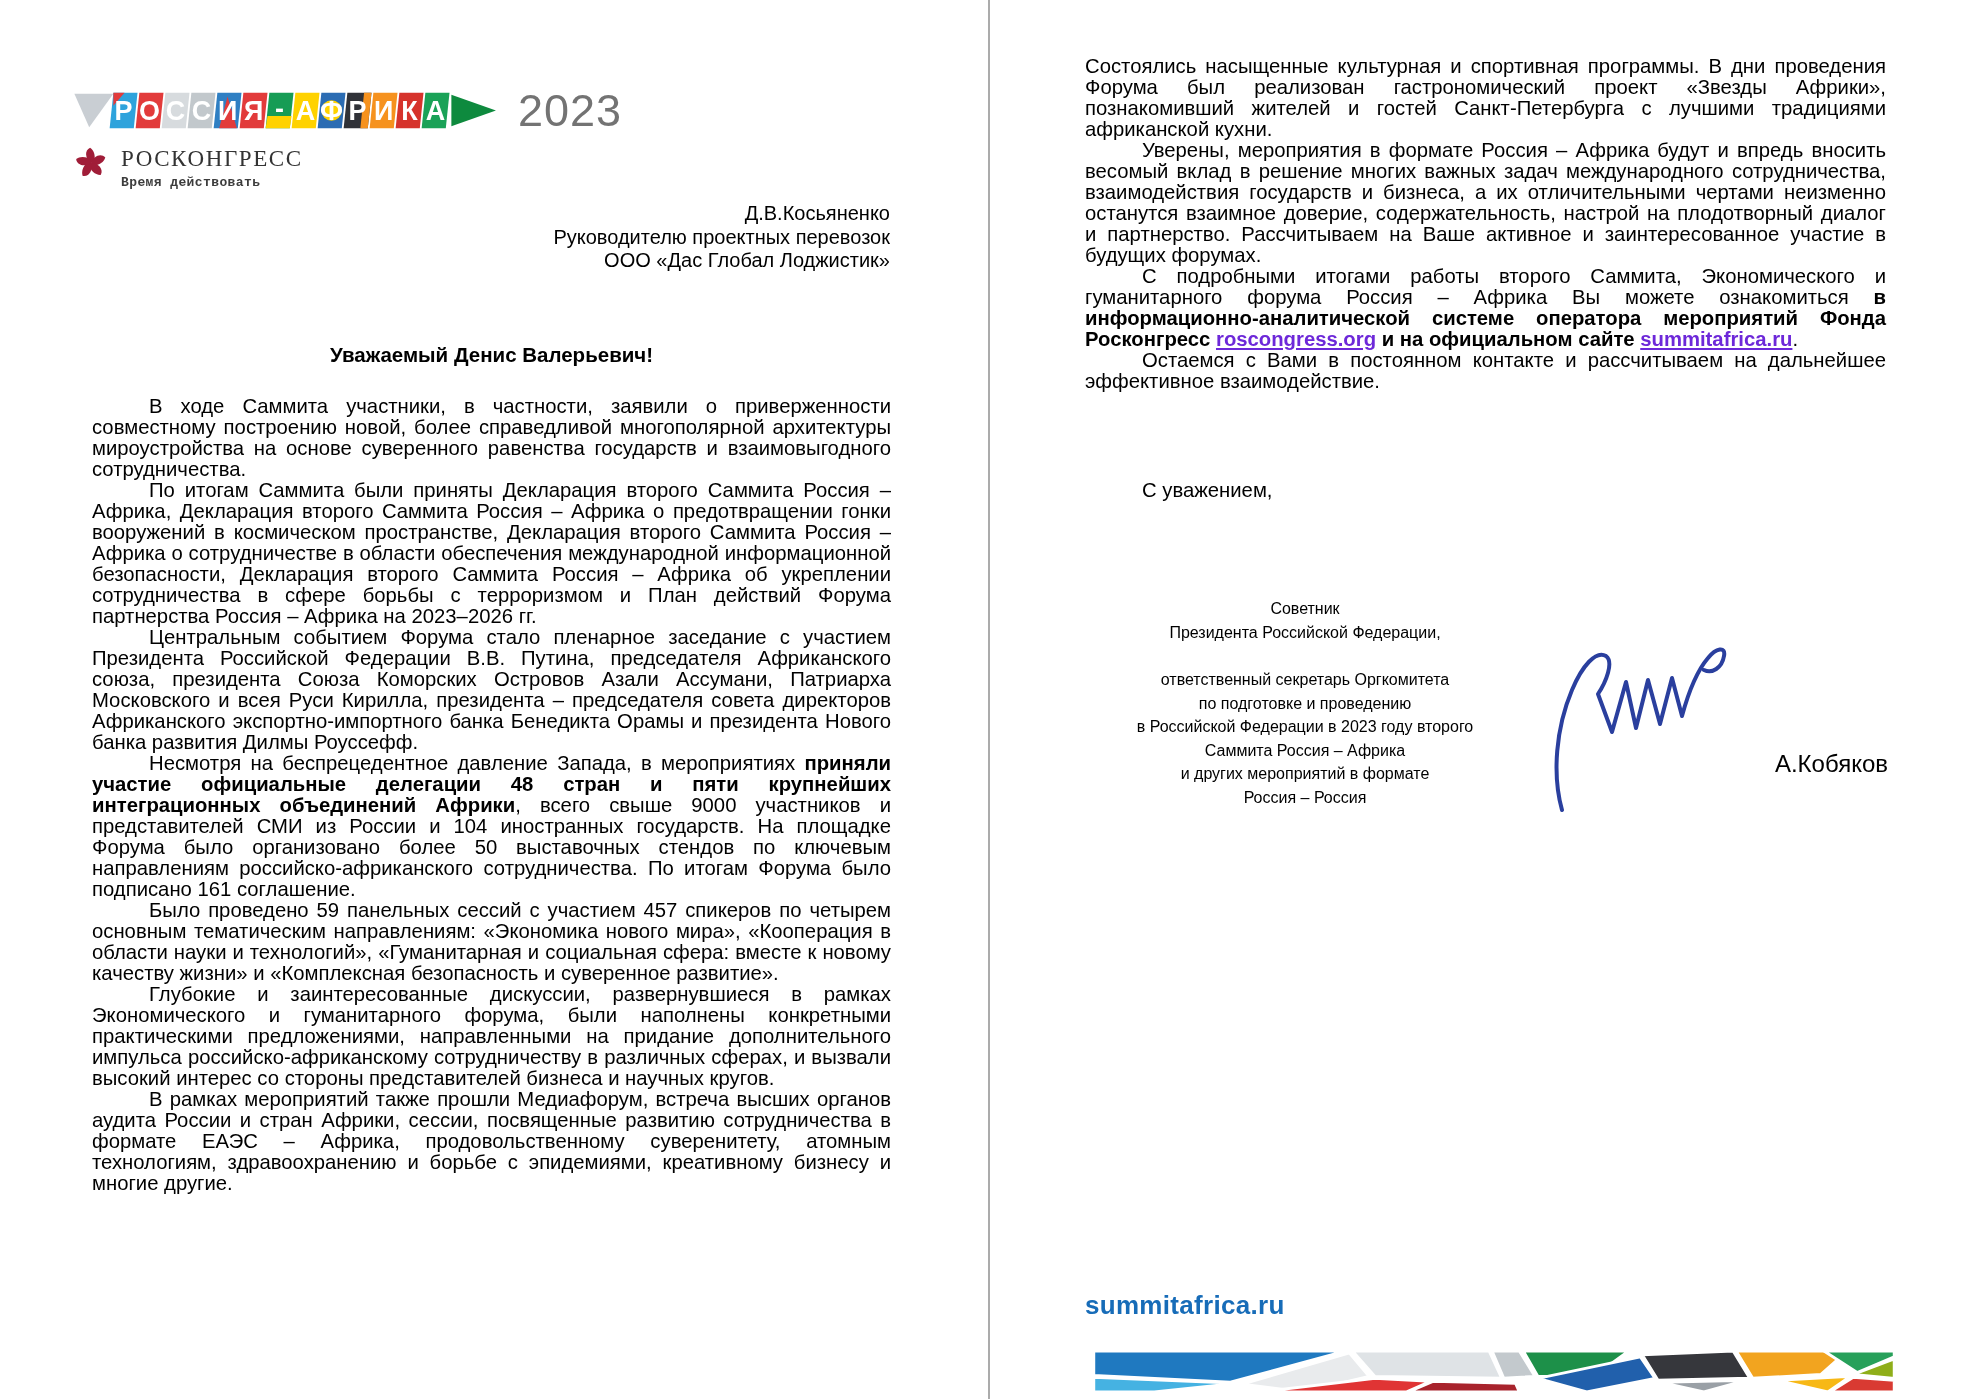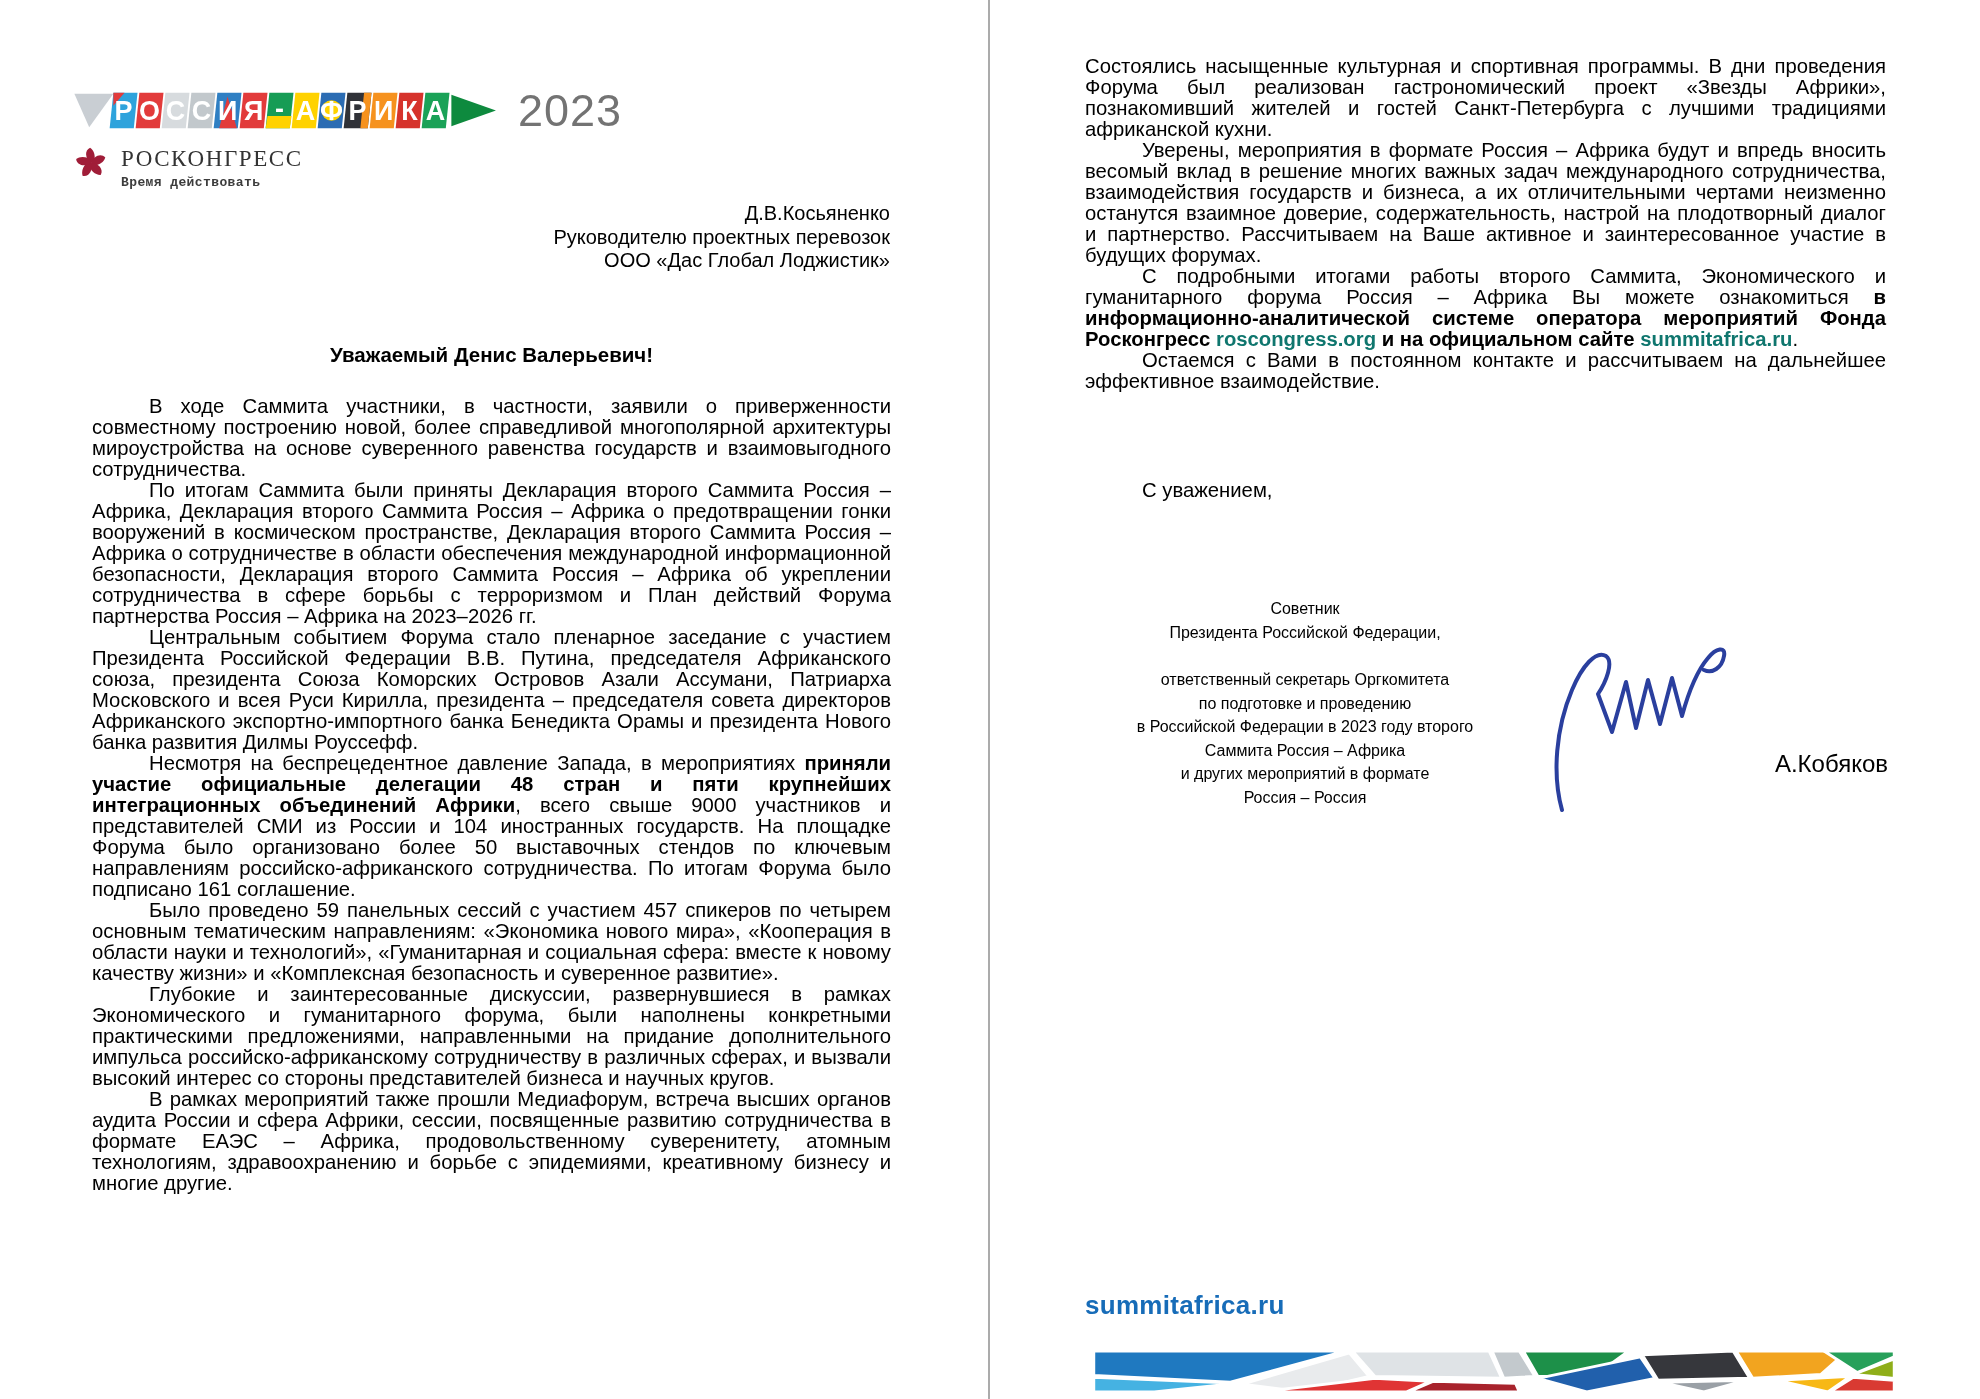--- a/index.html
+++ b/index.html
@@ -18,21 +18,21 @@
   .ros-name{font-family:"Liberation Serif","DejaVu Serif",serif;font-size:23px;letter-spacing:1.6px;color:#333;line-height:1.1}
   .ros-tag{font-family:Liberation Mono, monospace;font-size:13px;font-weight:700;color:#3d3d3d;margin-top:4px;letter-spacing:.4px}
 
   
   .recipient{position:absolute;left:92px;top:202px;width:798px;text-align:right;font-size:20px;line-height:23.5px}
   .left-body{position:absolute;left:92px;top:344px;width:799px}
   .r-body{position:absolute;left:1085px;top:56px;width:801px}
   .salute{text-align:center;font-weight:700;font-size:20.5px;margin:0 0 31px 0;line-height:21px}
   .p{margin:0;text-align:justify;text-indent:57px;font-size:20.3px;line-height:21px}
   .p.noindent{text-indent:0}
-  .lnk{color:#0f766e;font-weight:700;cursor:pointer}
+  .lnk{color:#6d28d9;text-decoration:underline;font-weight:700;cursor:pointer}
   .closing{margin-top:88px;text-indent:57px;text-align:left;font-size:20.3px;line-height:21px}
 
   .sigblock{position:absolute;left:1085px;top:597px;width:440px;text-align:center;font-size:16px;line-height:23.5px}
   .sigblock .gap{height:24px}
   .signer{position:absolute;top:750px;right:92px;font-size:24px}
   .sig-svg{position:absolute;left:1532px;top:624px}
 
   .site{position:absolute;left:1085px;top:1290px;font-size:26px;font-weight:700;color:#176cb8;letter-spacing:.3px}
   .stripe{position:absolute;left:1085px;top:1351px}
 </style>
@@ -131,21 +131,21 @@
 </div>
 
 <div class="left-body">
   <p class="salute">Уважаемый Денис Валерьевич!</p>
   <p class="p">В ходе Саммита участники, в частности, заявили о приверженности совместному построению новой, более справедливой многополярной архитектуры мироустройства на основе суверенного равенства государств и взаимовыгодного сотрудничества.</p>
   <p class="p">По итогам Саммита были приняты Декларация второго Саммита Россия – Африка, Декларация второго Саммита Россия – Африка о предотвращении гонки вооружений в космическом пространстве, Декларация второго Саммита Россия – Африка о сотрудничестве в области обеспечения международной информационной безопасности, Декларация второго Саммита Россия – Африка об укреплении сотрудничества в сфере борьбы с терроризмом и План действий Форума партнерства Россия – Африка на 2023–2026 гг.</p>
   <p class="p">Центральным событием Форума стало пленарное заседание с участием Президента Российской Федерации В.В. Путина, председателя Африканского союза, президента Союза Коморских Островов Азали Ассумани, Патриарха Московского и всея Руси Кирилла, президента – председателя совета директоров Африканского экспортно-импортного банка Бенедикта Орамы и президента Нового банка развития Дилмы Роуссефф.</p>
   <p class="p"><span>Несмотря на беспрецедентное давление Запада, в мероприятиях </span><b>приняли участие официальные делегации 48 стран и пяти крупнейших интеграционных объединений Африки</b><span>, всего свыше 9000 участников и представителей СМИ из России и 104 иностранных государств. На площадке Форума было организовано более 50 выставочных стендов по ключевым направлениям российско-африканского сотрудничества. По итогам Форума было подписано 161 соглашение.</span></p>
   <p class="p">Было проведено 59 панельных сессий с участием 457 спикеров по четырем основным тематическим направлениям: «Экономика нового мира», «Кооперация в области науки и технологий», «Гуманитарная и социальная сфера: вместе к новому качеству жизни» и «Комплексная безопасность и суверенное развитие».</p>
   <p class="p">Глубокие и заинтересованные дискуссии, развернувшиеся в рамках Экономического и гуманитарного форума, были наполнены конкретными практическими предложениями, направленными на придание дополнительного импульса российско-африканскому сотрудничеству в различных сферах, и вызвали высокий интерес со стороны представителей бизнеса и научных кругов.</p>
-  <p class="p">В рамках мероприятий также прошли Медиафорум, встреча высших органов аудита России и сфера Африки, сессии, посвященные развитию сотрудничества в формате ЕАЭС – Африка, продовольственному суверенитету, атомным технологиям, здравоохранению и борьбе с эпидемиями, креативному бизнесу и многие другие.</p>
+  <p class="p">В рамках мероприятий также прошли Медиафорум, встреча высших органов аудита России и стран Африки, сессии, посвященные развитию сотрудничества в формате ЕАЭС – Африка, продовольственному суверенитету, атомным технологиям, здравоохранению и борьбе с эпидемиями, креативному бизнесу и многие другие.</p>
 </div>
 
 <div class="r-body">
   <p class="p noindent">Состоялись насыщенные культурная и спортивная программы. В дни проведения Форума был реализован гастрономический проект «Звезды Африки», познакомивший жителей и гостей Санкт-Петербурга с лучшими традициями африканской кухни.</p>
   <p class="p">Уверены, мероприятия в формате Россия – Африка будут и впредь вносить весомый вклад в решение многих важных задач международного сотрудничества, взаимодействия государств и бизнеса, а их отличительными чертами неизменно останутся взаимное доверие, содержательность, настрой на плодотворный диалог и партнерство. Рассчитываем на Ваше активное и заинтересованное участие в будущих форумах.</p>
   <p class="p"><span>С подробными итогами работы второго Саммита, Экономического и гуманитарного форума Россия – Африка Вы можете ознакомиться </span><b>в информационно-аналитической системе оператора мероприятий Фонда Росконгресс </b><a class="lnk">roscongress.org</a><b> и на официальном сайте </b><a class="lnk">summitafrica.ru</a><span>.</span></p>
   <p class="p">Остаемся с Вами в постоянном контакте и рассчитываем на дальнейшее эффективное взаимодействие.</p>
   <p class="closing">С уважением,</p>
 </div>
 

